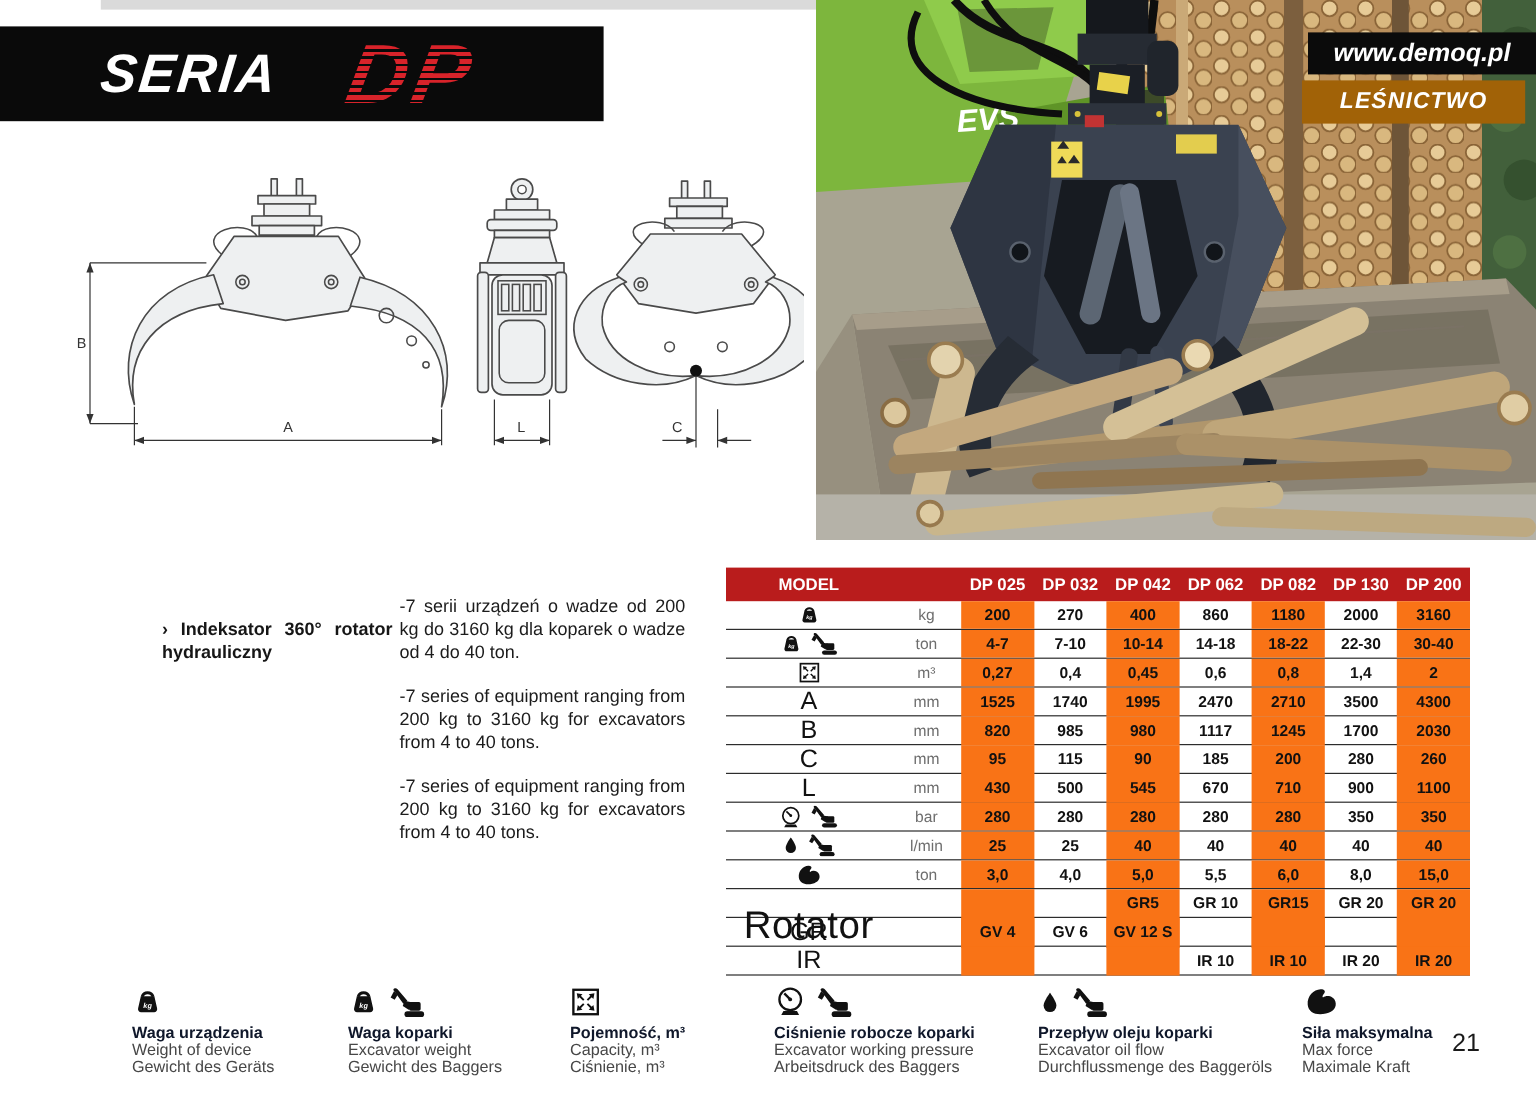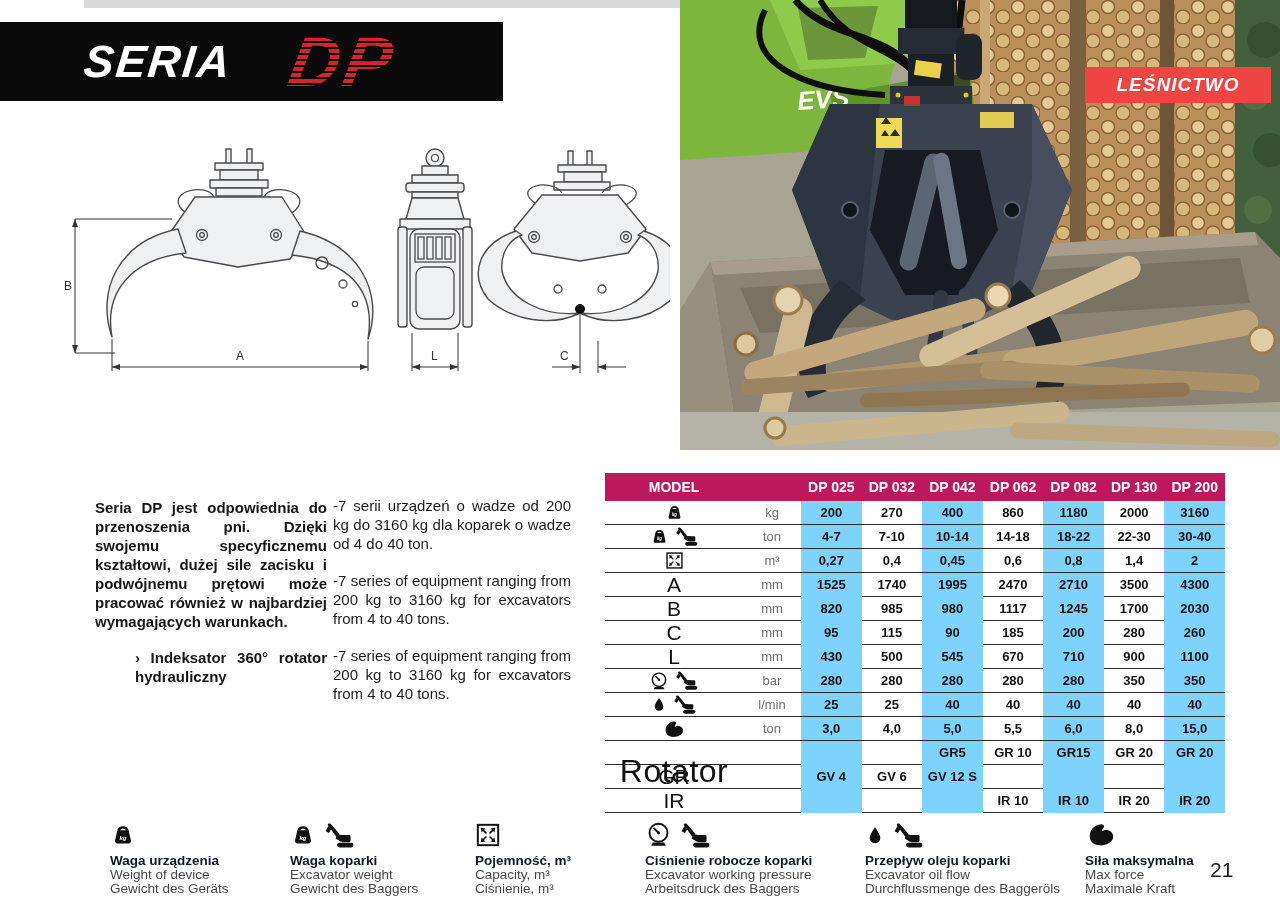--- a/index.html
+++ b/index.html
@@ -18,21 +18,21 @@
   .dp-wrap { position:relative; margin-left:58px; }
   .dp-text { color:#d8232a; font-size:70px; font-weight:900; font-style:italic; letter-spacing:4px;
     transform:skewX(-10deg); line-height:70px; display:block; }
   .dp-stripes { position:absolute; inset:-2px -8px;
     background:repeating-linear-gradient(180deg, transparent 0 4px, #0a0a0a 4px 6px); }
 
   
   .photo { position:absolute; left:680px; top:0; width:600px; height:450px; }
   .web-banner { position:absolute; left:1090px; top:27px; width:190px; height:35px; background:#0b0b0b;
     color:#fff; font-style:italic; font-weight:700; font-size:21px; display:flex; align-items:center; justify-content:center; }
-  .lesnictwo-banner { position:absolute; left:1085px; top:67px; width:186px; height:36px; background:#ef4444;
+  .lesnictwo-banner { position:absolute; left:1085px; top:67px; width:186px; height:36px; background:#a16207;
     color:#fff; font-style:italic; font-weight:700; font-size:19px; letter-spacing:1px;
     display:flex; align-items:center; justify-content:center; }
 
   
   .drawings { position:absolute; left:60px; top:140px; width:610px; height:252px; }
   .drawings svg { width:100%; height:100%; }
   .draw-fill { fill:#eef0f1; stroke:#4a4a4a; stroke-width:1.4; stroke-linejoin:round; }
   .draw-line { fill:none; stroke:#4a4a4a; stroke-width:1.3; }
   .dim-line  { stroke:#333; stroke-width:1; fill:none; }
   .dim-arrow { fill:#333; }
@@ -41,30 +41,30 @@
   
   .col1 { position:absolute; left:95px; top:498px; width:232px; font-size:15px; line-height:19px;
     font-weight:700; text-align:justify; color:#161616; }
   .col1 .bullet { margin-top:17px;margin-left:40px; }
   .col2 { position:absolute; left:333px; top:496px; width:238px; font-size:15px; line-height:19px;
     color:#1c1c1c; text-align:justify; }
   .col2 p { margin-bottom:18px; }
 
   
   .spec-table { position:absolute; left:605px; top:473px; width:620px; }
-  .thead { display:grid; grid-template-columns:138px 58px repeat(7,1fr); background:#be185d; color:#fff;
+  .thead { display:grid; grid-template-columns:138px 58px repeat(7,1fr); background:#b91c1c; color:#fff;
     height:28px; align-items:center; }
   .thead .th { text-align:center; font-size:14px; font-weight:700; }
   .model-cell { grid-column:1/2; }
   .trow { display:grid; grid-template-columns:138px 58px repeat(7,1fr); height:24px; align-items:center;
     border-bottom:1px solid #2c2c2c; }
   .tlabel { display:flex; align-items:center; justify-content:center; gap:5px; height:100%; }
   .tunit { text-align:center; font-size:13px; color:#6e6e6e; height:100%; line-height:23px; }
   .tcell { text-align:center; font-size:13px; font-weight:700; color:#111; height:100%; line-height:23px; }
-  .c0,.c2,.c4,.c6 { background:#7dd3fc; }
+  .c0,.c2,.c4,.c6 { background:#f97316; }
   .tname.big { font-size:32px; font-weight:400; letter-spacing:0.5px;margin-top:12px; }
   .tname.mid { font-size:21px; font-weight:400; }
   .tname.dim { font-size:21px; font-weight:400; }
   .ticon { display:inline-block; }
   .ticon.weight { width:19px; height:19px; }
   .ticon.excavator { width:25px; height:19px; }
   .ticon.expand { width:19px; height:19px; }
   .ticon.gauge { width:20px; height:20px; }
   .ticon.drop { width:16px; height:18px; }
   .ticon.muscle { width:24px; height:20px; }
@@ -233,20 +233,23 @@
         <circle cx="66" cy="344" r="11" fill="#dcc89e" stroke="#8a6d44" stroke-width="3"></circle>
         <circle cx="582" cy="340" r="13" fill="#e0cda4" stroke="#9a7c50" stroke-width="3"></circle>
       </g>
 
       <rect x="0" y="412" width="600" height="38" fill="#b5b2a8"></rect>
       <rect x="90" y="414" width="300" height="20" rx="10" fill="#c9b68c" transform="rotate(-5 240 424)"></rect>
       <rect x="330" y="427" width="270" height="16" rx="8" fill="#bda981" transform="rotate(2 465 435)"></rect>
       <circle cx="95" cy="428" r="10" fill="#ddcba2" stroke="#97794e" stroke-width="3"></circle>
     </svg>
   </div>
+  <div class="web-banner">
+    <span>www.demoq.pl</span>
+  </div>
   <div class="lesnictwo-banner">
     <span>LEŚNICTWO</span>
   </div>
 
   <div class="drawings">
     <svg viewBox="0 0 610 250">
 
       <g>
         <rect x="166" y="8" width="5" height="16" class="draw-fill"></rect>
         <rect x="187" y="8" width="5" height="16" class="draw-fill"></rect>
@@ -337,21 +340,20 @@
         <path d="M520 172 V232 M538 200 V232" class="dim-line"></path>
         <path d="M492 226 H520 M538 226 H566" class="dim-line"></path>
         <path d="M520 226 L512 223 L512 229 Z" class="dim-arrow"></path>
         <path d="M538 226 L546 223 L546 229 Z" class="dim-arrow"></path>
         <text x="500" y="219" class="dim-text">C</text>
       </g>
     </svg>
   </div>
 
   <div class="col1">
-    <p>Seria DP jest odpowiednia do przenoszenia pni. Dzięki swojemu specyficznemu kształtowi, dużej sile zacisku i podwójnemu prętowi może pracować również w najbardziej wymagających warunkach.</p>
     <p class="bullet">› Indeksator 360° rotator hydrauliczny</p>
   </div>
   <div class="col2" id="col2">
       <p>-7 serii urządzeń o wadze od 200 kg do 3160 kg dla koparek o wadze od 4 do 40 ton.</p>
       <p>-7 series of equipment ranging from 200 kg to 3160 kg for excavators from 4 to 40 tons.</p>
       <p>-7 series of equipment ranging from 200 kg to 3160 kg for excavators from 4 to 40 tons.</p>
     </div>
 
   <div class="spec-table">
     <div class="thead" id="thead">

